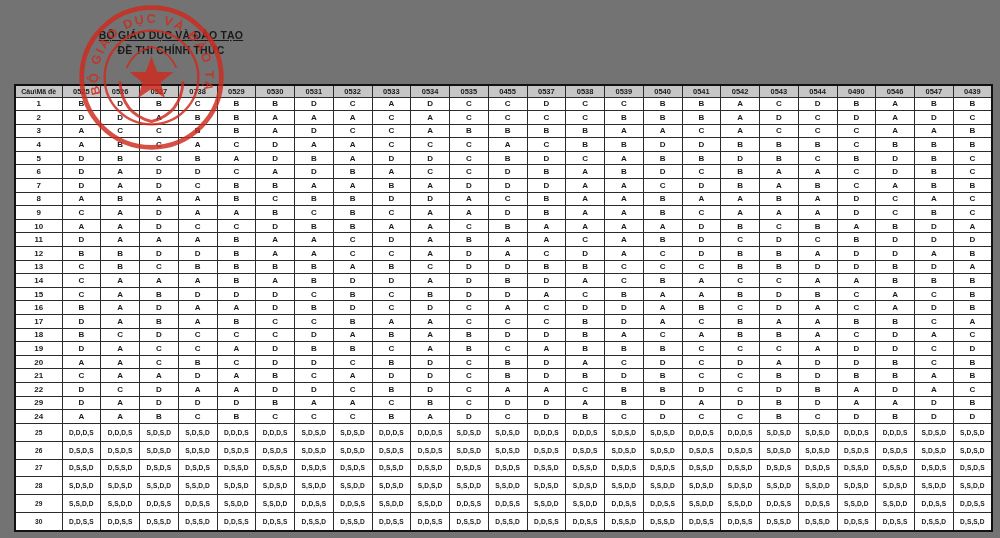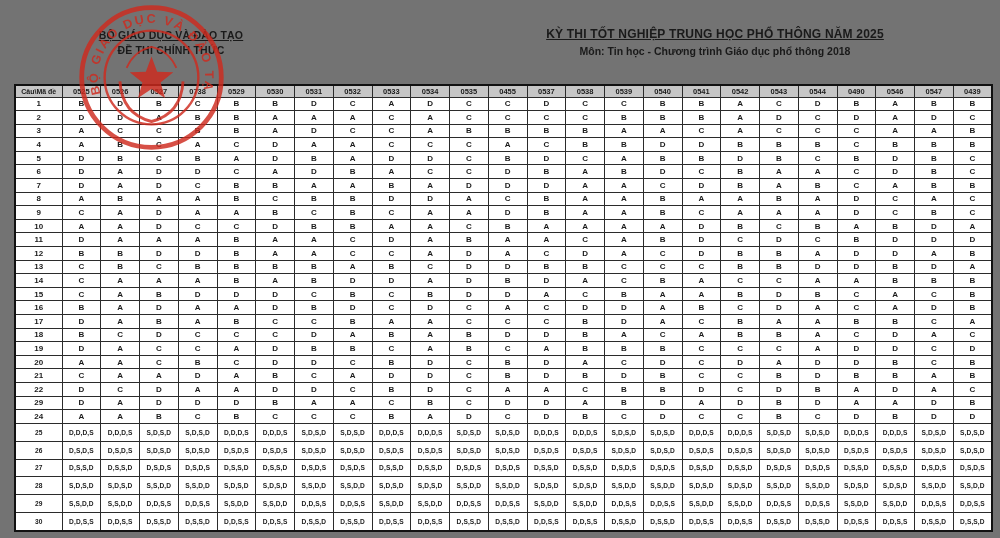--- a/index.html
+++ b/index.html
@@ -33,24 +33,20 @@
 </head>
 <body>
 
 <div class="page">
 
   <div class="hdr-left">
     <div class="ministry">BỘ GIÁO DỤC VÀ ĐÀO TẠO</div>
     <div class="examtype">ĐỀ THI CHÍNH THỨC</div>
   </div>
 
-  <div class="hdr-right">
-    <div class="examtitle">KỲ THI TỐT NGHIỆP TRUNG HỌC PHỔ THÔNG NĂM 2025</div>
-    <div class="subject">Môn: Tin học - Chương trình Giáo dục phổ thông 2018</div>
-  </div>
 
   <table class="key">
     <colgroup>
         <col class="qcol">
       </colgroup>
     <thead>
       <tr>
         <th class="corner">Câu\Mã đề</th>
       <th>0525</th>
           <th>0526</th>

